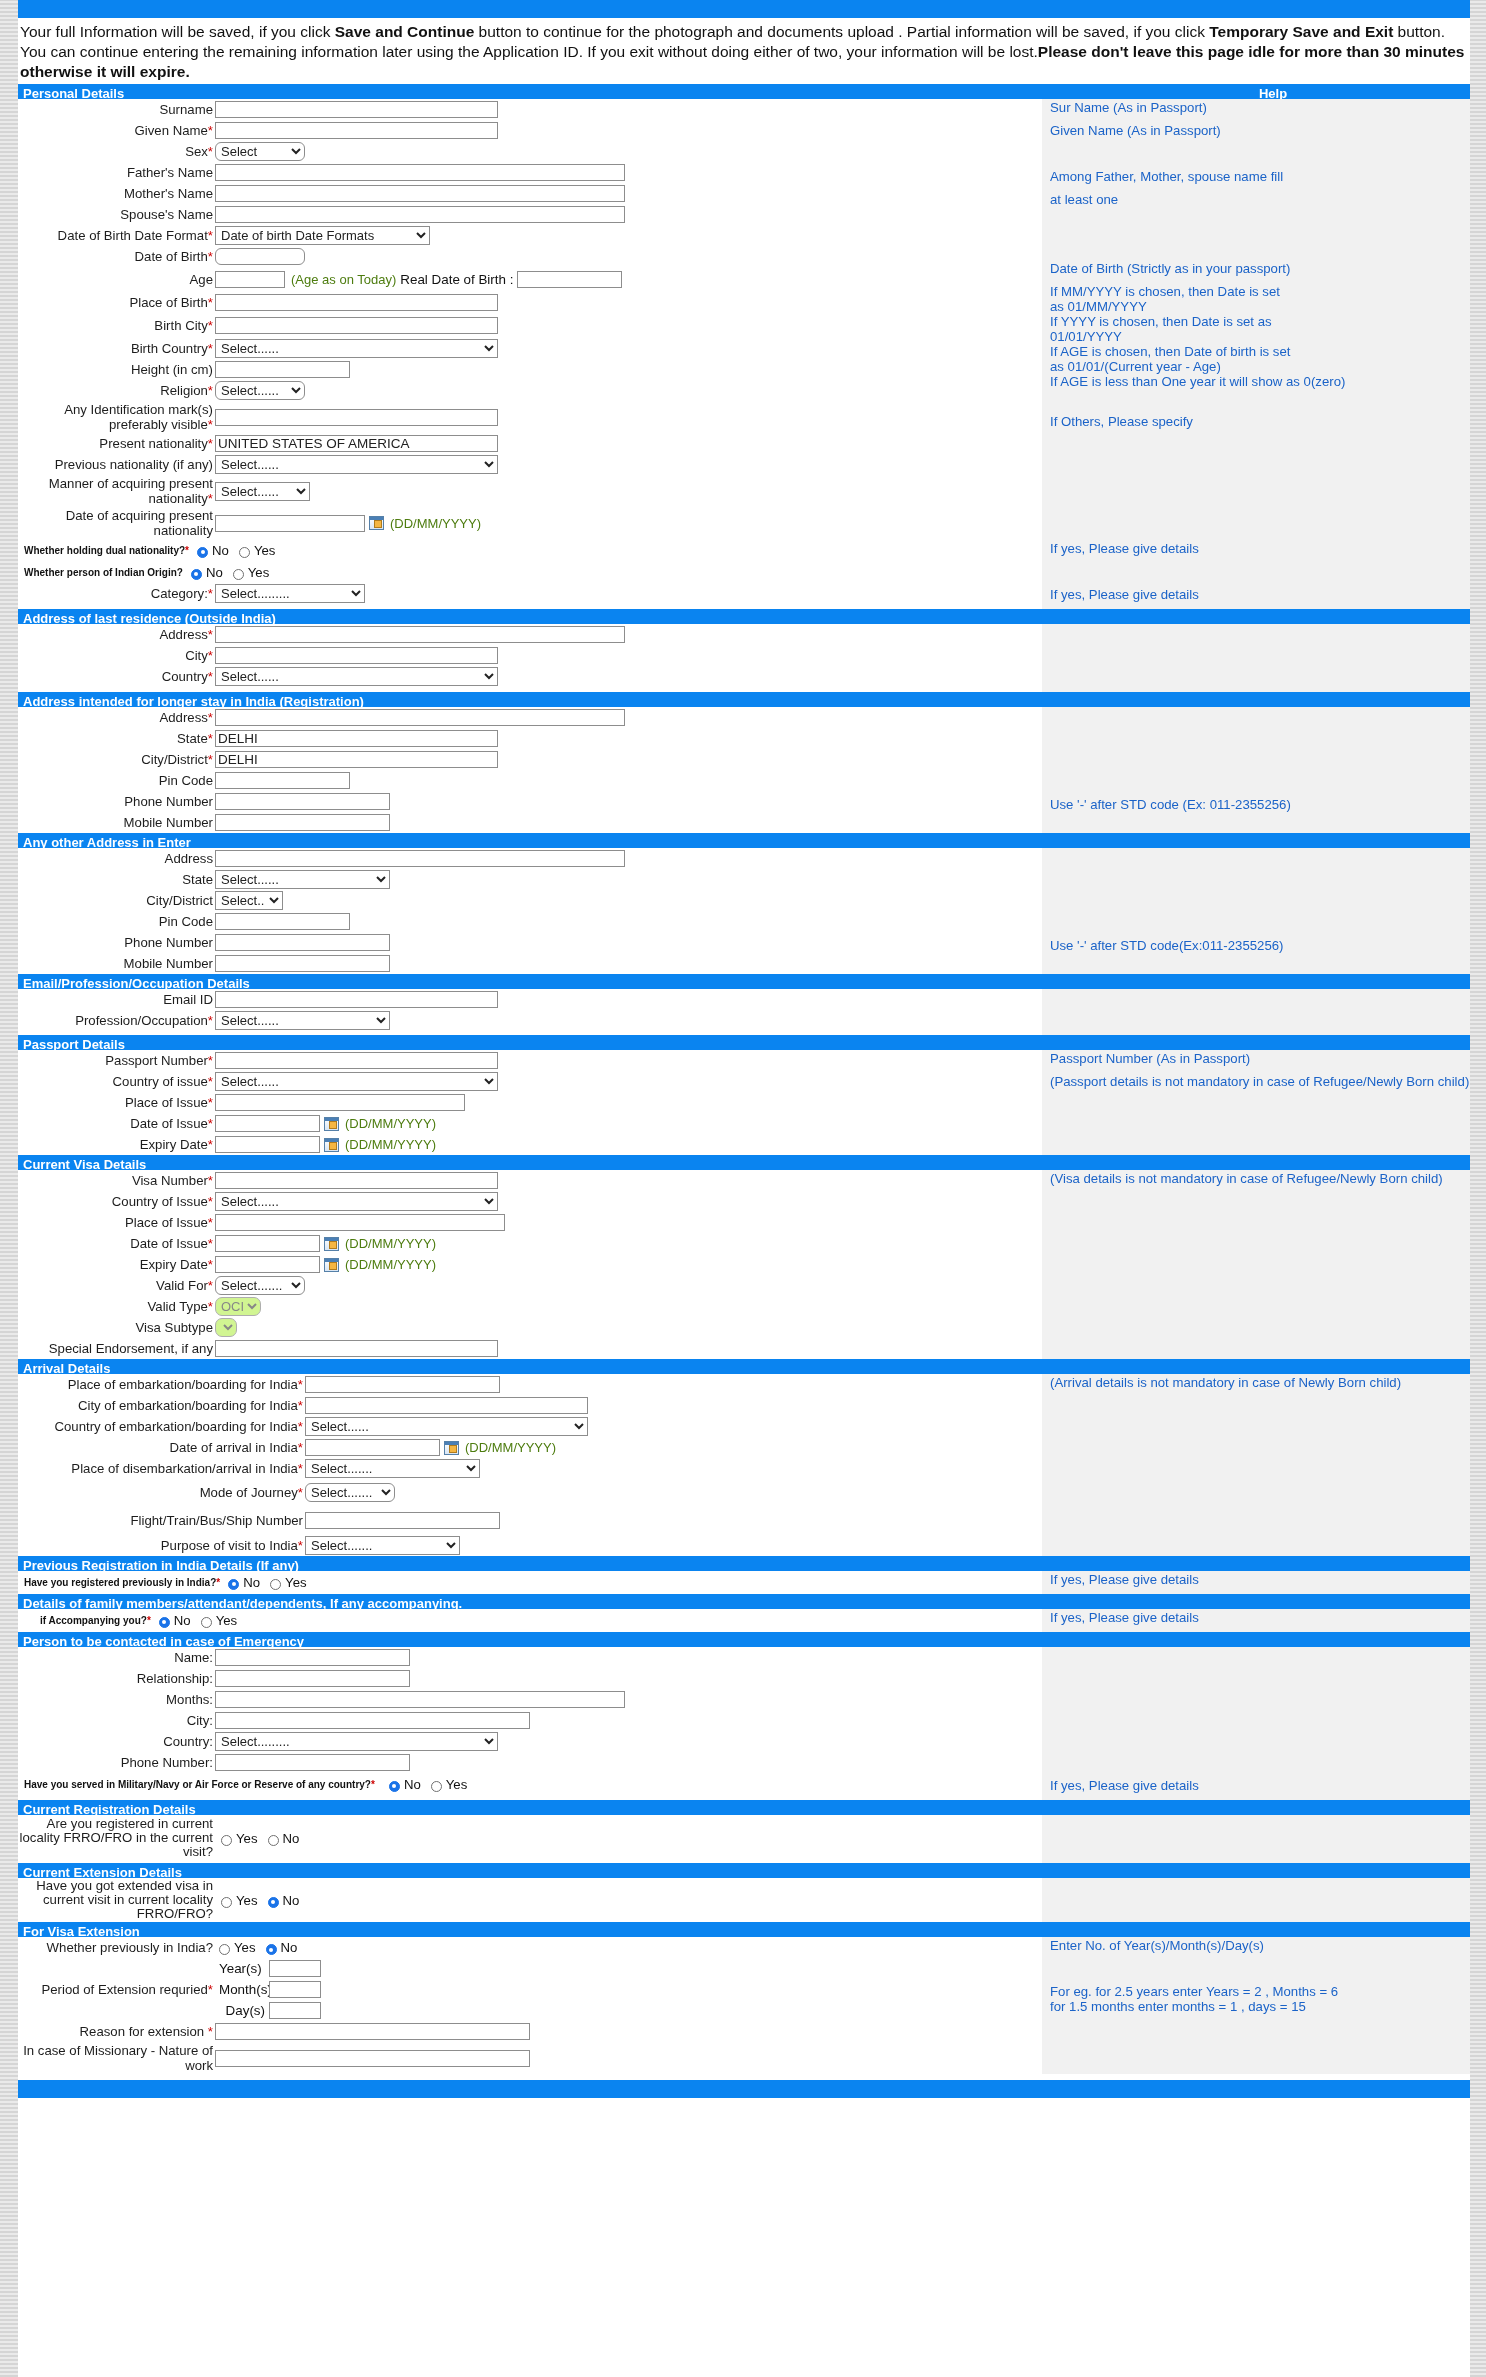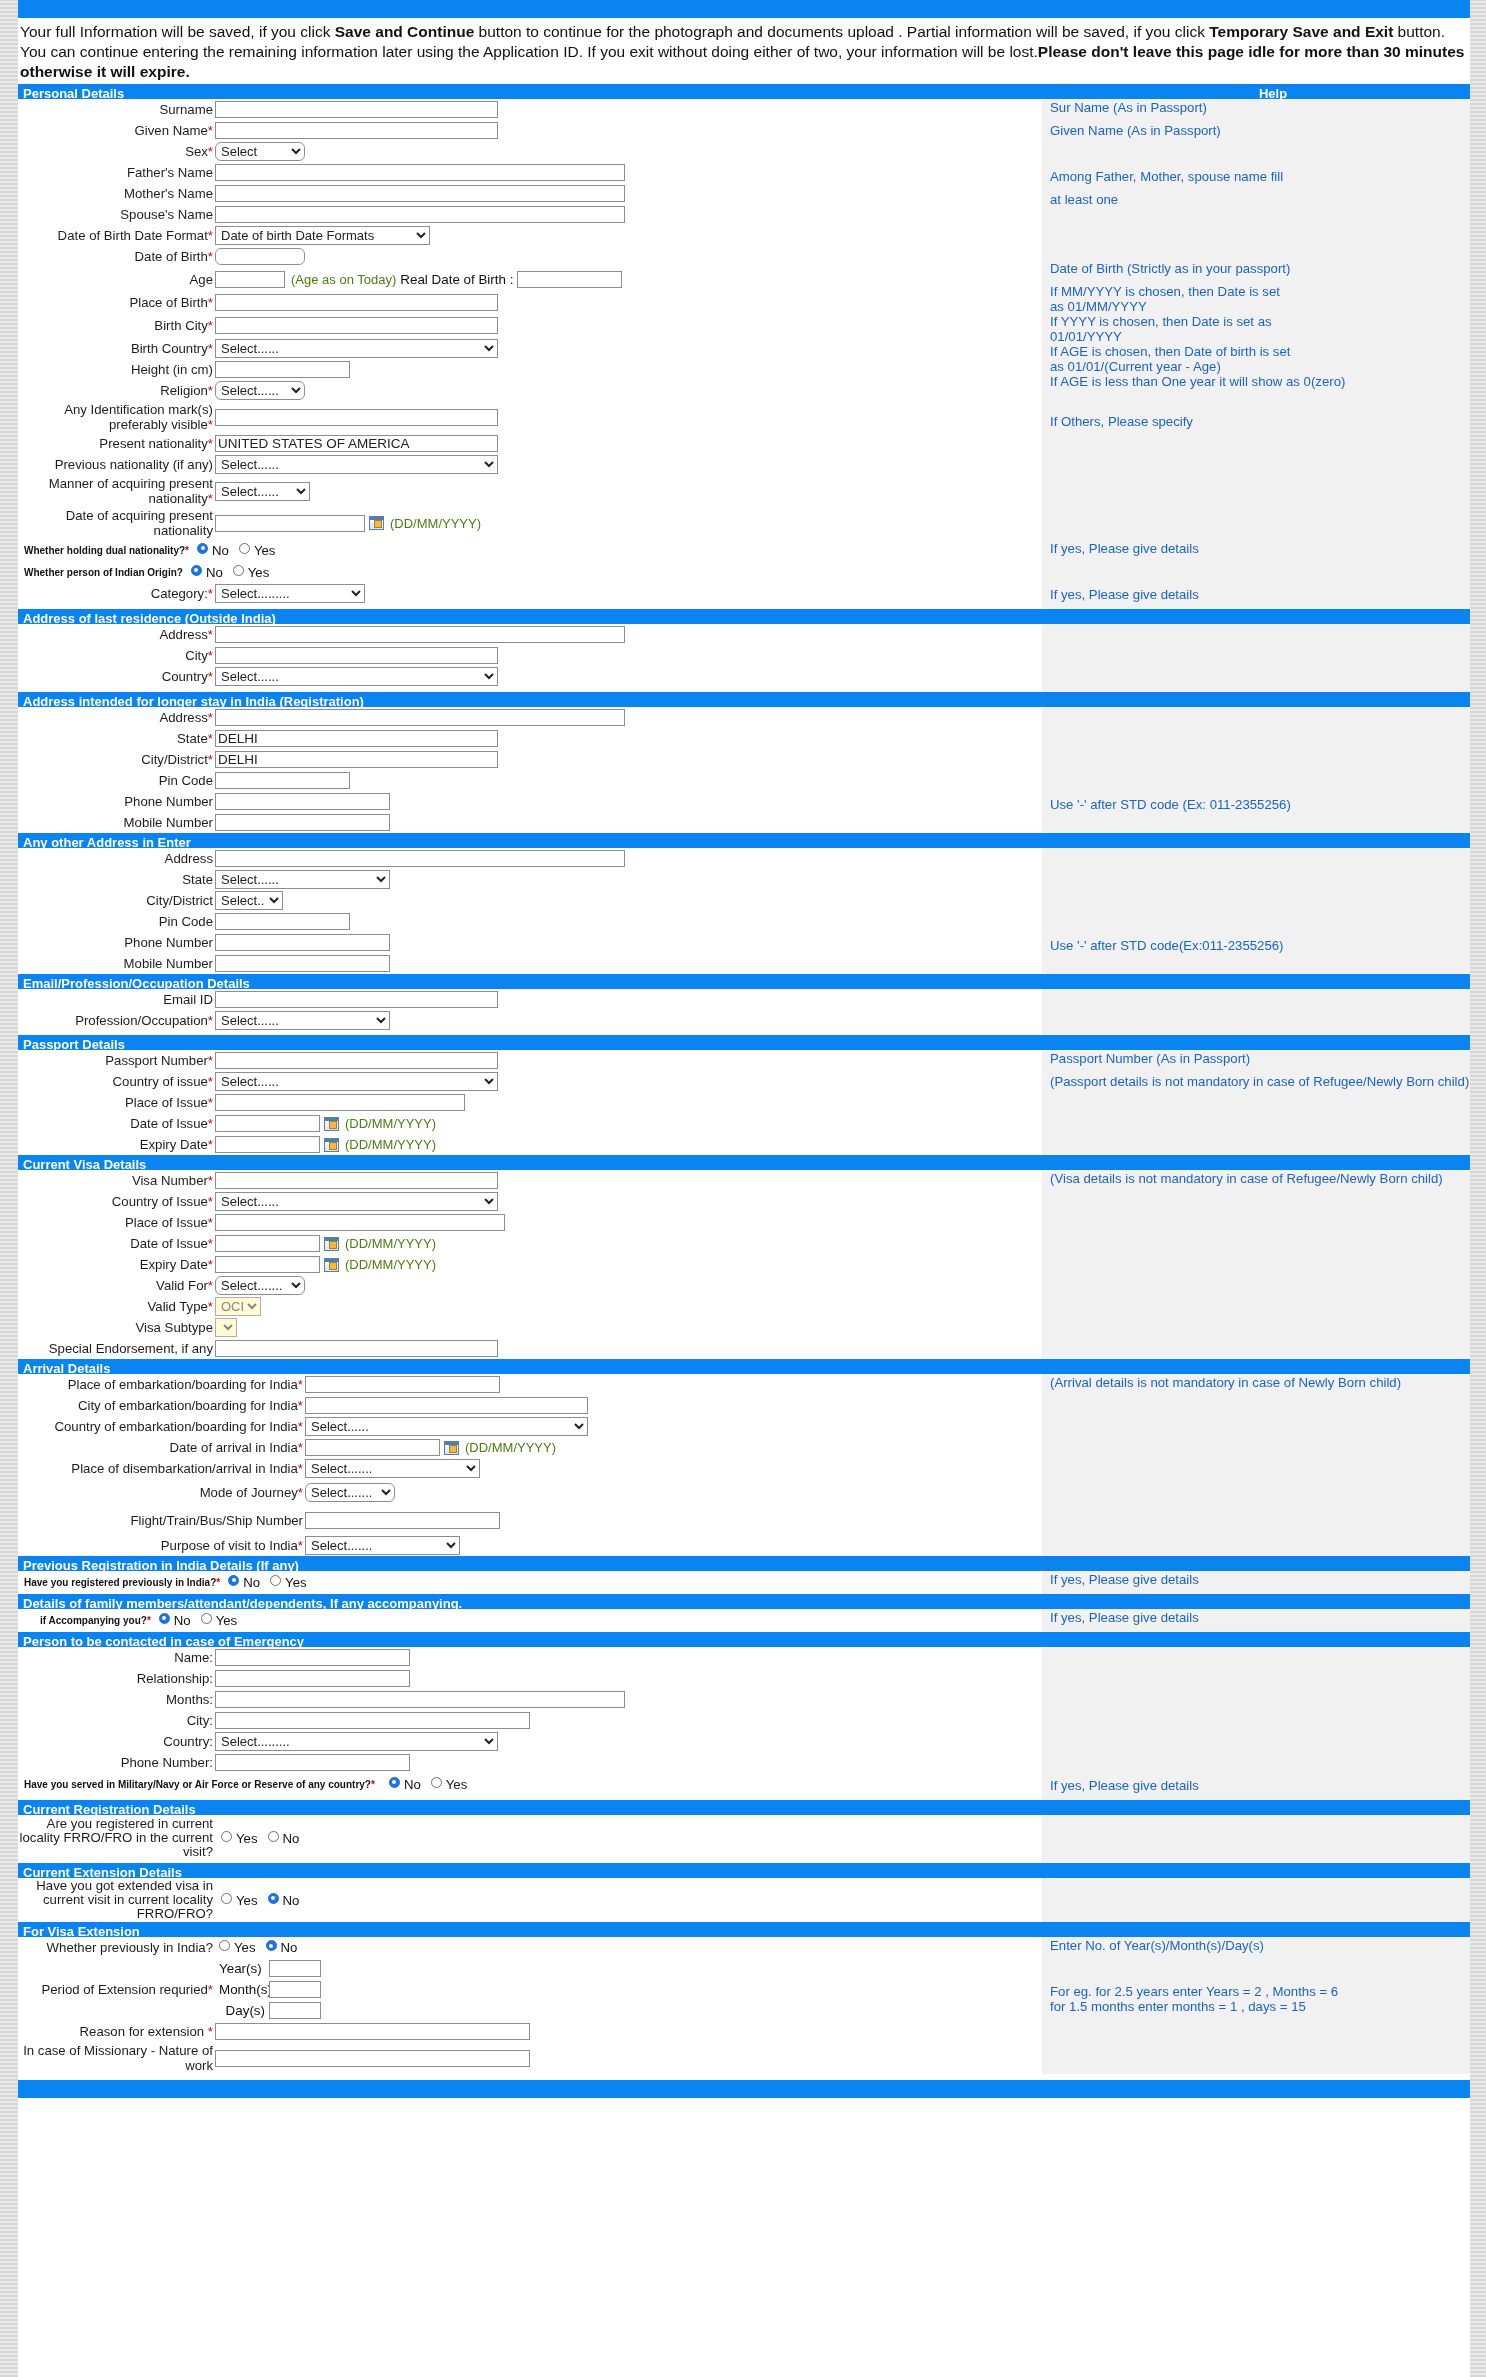--- a/index.html
+++ b/index.html
@@ -90,21 +90,21 @@
   select.sel{
     font-family:"Liberation Sans", sans-serif;
     font-size:13px;
     height:19px;
     border:1px solid #8d8d8d;
     background:#fff;
     padding:0 1px;
     box-sizing:border-box;
     color:#222;
   }
-  select.sel:disabled{background:#fef9c3;color:#555;}
+  select.sel:disabled{background:#bef264;color:#555;border-radius:7px;}
   .w70{width:70px;}
   .w90{width:90px;border-radius:6px;}
   .w105{width:105px;}
   .w135{width:135px;}
   .w150{width:150px;}
   .w175{width:175px;}
   .w215{width:215px;}
   .w250{width:250px;}
   .w283{width:283px;}
   .w290{width:290px;}
@@ -134,21 +134,21 @@
   .cal:before{
     content:"";position:absolute;left:0;top:0;right:0;height:3px;background:#4a7fb5;
   }
   .cal:after{
     content:"";position:absolute;right:1px;bottom:1px;width:6px;height:6px;background:#f5b642;border:1px solid #b07b1c;
   }
   .q-row{
     display:flex;align-items:center;min-height:20px;padding:1px 0 1px 6px;
   }
   .q-lbl{font-weight:bold;font-size:10px;color:#111;}
-  .radio-wrap{display:inline-flex;align-items:flex-start;margin-left:8px;}
+  .radio-wrap{display:inline-flex;align-items:flex-end;margin-left:8px;}
   .radio{
     width:11px;height:11px;border-radius:50%;
     border:1px solid #707070;background:#fff;display:inline-block;
     box-sizing:border-box;position:relative;
   }
   .radio.on{border:1px solid #1a73e8;background:#1a73e8;}
   .radio.on:after{
     content:"";position:absolute;left:2.5px;top:2.5px;width:4px;height:4px;border-radius:50%;background:#fff;
   }
   .radio-lbl{font-size:13.2px;margin:0 2px 0 4px;color:#111;}

